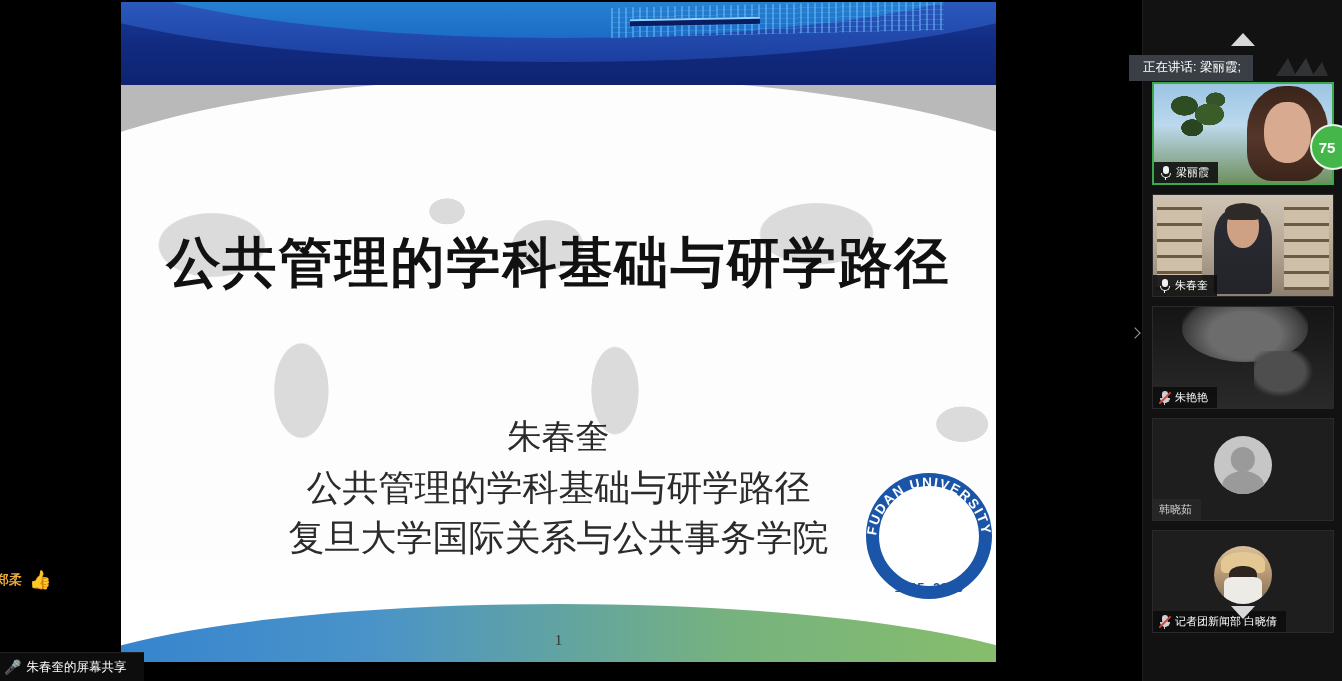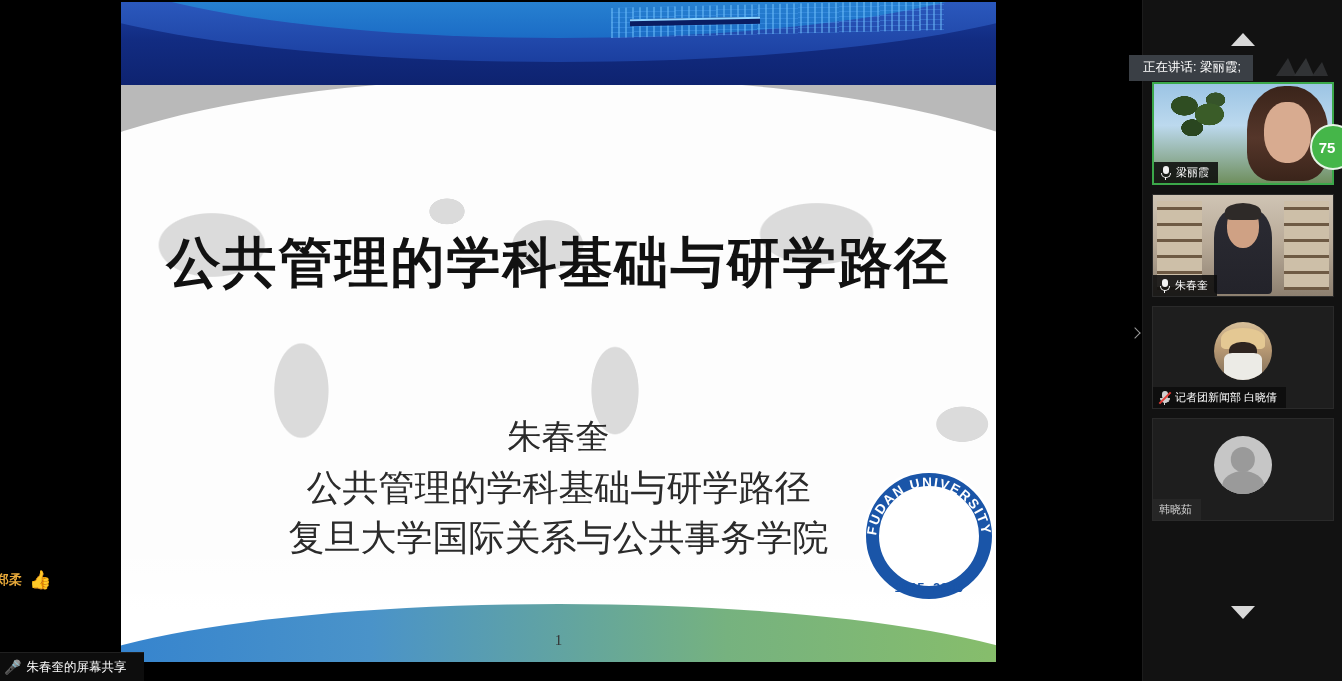--- a/index.html
+++ b/index.html
@@ -473,46 +473,61 @@
         <div class="name-chip">
           <span class="mic">
             <span class="cap"></span>
               <span class="arc"></span>
               <span class="stem"></span>
           </span>
           <span>朱春奎</span>
         </div>
       </div>
 
+      <div class="tile">
+        <div class="thumb-dark">
+          <div class="blob"></div>
+          <div class="shape"></div>
+        </div>
+        <div class="name-chip">
+          <span class="mic muted">
+            <span class="cap"></span>
+              <span class="arc"></span>
+              <span class="stem"></span>
+              <span class="slash"></span>
+          </span>
+          <span>朱艳艳</span>
+        </div>
+      </div>
+
+      <div class="tile">
+        <div class="thumb-avatar-generic">
+          <div class="ahead"></div>
+          <div class="abody"></div>
+        </div>
+        <div class="name-chip plain">
+          <span>韩晓茹</span>
+        </div>
+      </div>
 
       <div class="tile">
         <div class="thumb-avatar-photo">
           <div class="hat"></div>
           <div class="hair2"></div>
           <div class="body"></div>
         </div>
         <div class="name-chip">
           <span class="mic muted">
             <span class="cap"></span>
               <span class="arc"></span>
               <span class="stem"></span>
               <span class="slash"></span>
           </span>
           <span>记者团新闻部 白晓倩</span>
         </div>
       </div>
-
-      <div class="tile">
-        <div class="thumb-avatar-generic">
-          <div class="ahead"></div>
-          <div class="abody"></div>
-        </div>
-        <div class="name-chip plain">
-          <span>韩晓茹</span>
-        </div>
-      </div>
     </div>
 
     <div class="count-badge">75</div>
     <div class="panel-collapse"></div>
     <div class="strip-arrow down"></div>
   </div>
 </div>
 
 </body></html>

